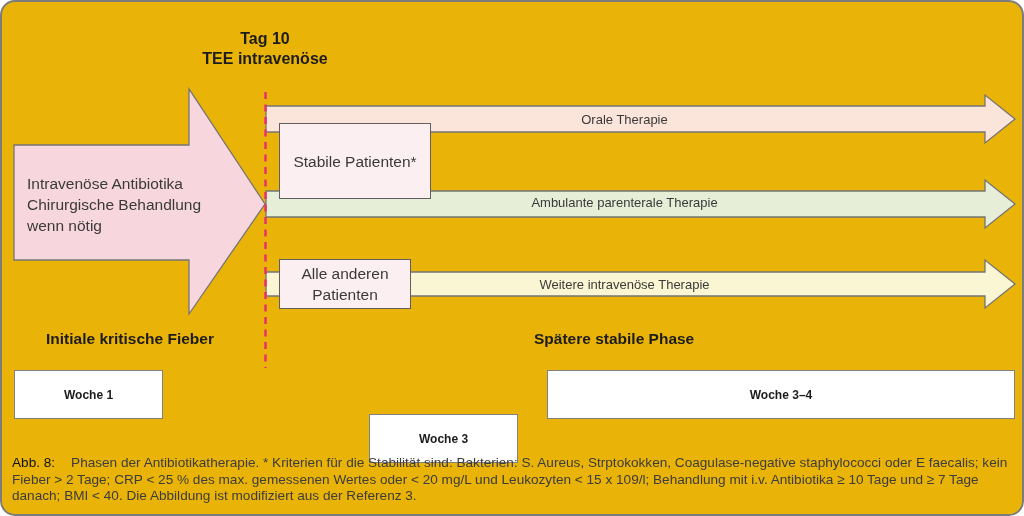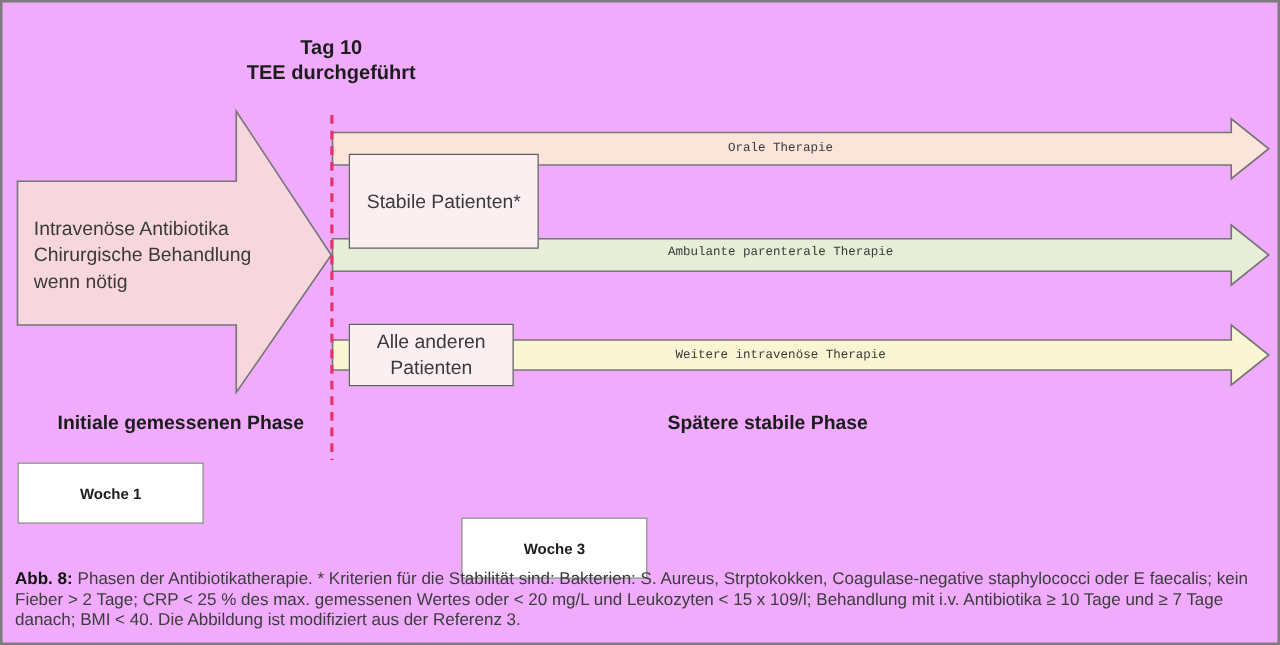--- a/index.html
+++ b/index.html
@@ -3,23 +3,23 @@
 <meta charset="utf-8">
 <style>
   html, body { margin: 0; padding: 0; background: #ffffff; }
   * { box-sizing: border-box; }
   body { font-family: "Liberation Sans", sans-serif; }
 
   .figure-panel {
     position: relative;
     width: 1024px;
     height: 516px;
-    background: #f0abfc;
+    background: #eab308;
     border: 2px solid #7c7c7c;
-    border-radius: 0;
+    border-radius: 15px;
     overflow: hidden;
   }
 
   .diagram-canvas {
     position: absolute;
     left: 0; top: 0;
     width: 1020px; height: 512px;
   }
   .diagram-canvas polygon {
     stroke: #757575;
@@ -50,23 +50,22 @@
     text-align: center;
     font-size: 15.5px; color: #3a3a3a;
     line-height: 21px;
   }
   .patient-box.stable { left: 277px; top: 121px; width: 152px; height: 76px; }
   .patient-box.others { left: 277px; top: 257px; width: 132px; height: 50px; }
 
   .arrow-label {
     left: 262px; width: 721px;
     display: flex; align-items: center; justify-content: center;
-    font-size: 10px; color: #3a3a3a;
+    font-size: 13px; color: #3a3a3a;
     text-align: center;
-    font-family: Liberation Mono, monospace;
   }
   .arrow-label.oral       { top: 104px; height: 26px; }
   .arrow-label.outpatient { top: 189px; height: 22px; }
   .arrow-label.iv         { top: 270px; height: 24px; }
 
   .phase-label {
     top: 328px;
     font-size: 15.5px; font-weight: bold; color: #1c1c1c;
   }
   .phase-label.initial { left: 44px; }
@@ -84,40 +83,40 @@
   .week-box.w3 { left: 367px; width: 149px; margin-top: 44px; }
   .week-box.w4 { left: 545px; width: 468px; }
 
   .figure-caption {
     left: 10px; top: 453px; width: 1004px;
     font-size: 13.6px; line-height: 16.5px;
     color: #3c3c3c;
     text-align: left;
   }
   .figure-caption .cap-label {
-    font-weight: bold; color: #111111;
-    margin-right: 4px;
+    font-weight: normal; color: #111111;
+    margin-right: 16px;
   }
 </style>
 </head>
 <body>
 
 <div class="figure-panel">
 
   <svg class="diagram-canvas" viewBox="0 0 1020 512" xmlns="http://www.w3.org/2000/svg">
     <polygon points="12,143 187,143 187,87 263,202 187,312 187,258 12,258" fill="#f7d6dd"></polygon>
     <polygon points="264,104 983,104 983,93 1013,117 983,141 983,130 264,130" fill="#fbe4da"></polygon>
     <polygon points="264,189 983,189 983,178 1013,202 983,226 983,215 264,215" fill="#e6eed7"></polygon>
     <polygon points="264,270 983,270 983,258 1013,282 983,306 983,294 264,294" fill="#faf6d3"></polygon>
     <line x1="263.5" y1="90" x2="263.5" y2="366" stroke-width="2.5" stroke-dasharray="7,5.5" stroke="#e8316b"></line>
   </svg>
 
   <div class="abs day-marker">
     <div>Tag 10</div>
-    <div>TEE durchgeführt</div>
+    <div>TEE intravenöse</div>
   </div>
 
   <div class="abs main-arrow-text">
     <div>Intravenöse Antibiotika</div>
     <div>Chirurgische Behandlung</div>
     <div>wenn nötig</div>
   </div>
 
   <div class="abs patient-box stable">
     <div>Stabile Patienten*</div>
@@ -125,23 +124,24 @@
 
   <div class="abs patient-box others">
     <div>Alle anderen</div>
     <div>Patienten</div>
   </div>
 
   <div class="abs arrow-label oral">Orale Therapie</div>
   <div class="abs arrow-label outpatient">Ambulante parenterale Therapie</div>
   <div class="abs arrow-label iv">Weitere intravenöse Therapie</div>
 
-  <div class="abs phase-label initial">Initiale gemessenen Phase</div>
+  <div class="abs phase-label initial">Initiale kritische Fieber</div>
   <div class="abs phase-label late">Spätere stabile Phase</div>
 
   <div class="abs week-box w1">Woche 1</div>
   <div class="abs week-box w3">Woche 3</div>
+  <div class="abs week-box w4">Woche 3–4</div>
 
   <div class="abs figure-caption">
     <span class="cap-label">Abb. 8:</span><span>Phasen der Antibiotikatherapie. * Kriterien für die Stabilität sind: Bakterien: S. Aureus, Strptokokken, Coagulase-negative staphylococci oder E faecalis; kein Fieber &gt; 2 Tage; CRP &lt; 25 % des max. gemessenen Wertes oder &lt; 20 mg/L und Leukozyten &lt; 15 x 109/l; Behandlung mit i.v. Antibiotika ≥ 10 Tage und ≥ 7 Tage danach; BMI &lt; 40. Die Abbildung ist modifiziert aus der Referenz 3.</span>
   </div>
 
 </div>
 
 </body></html>

